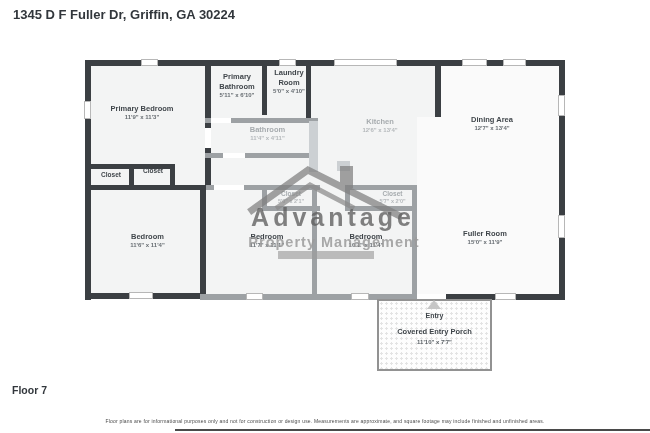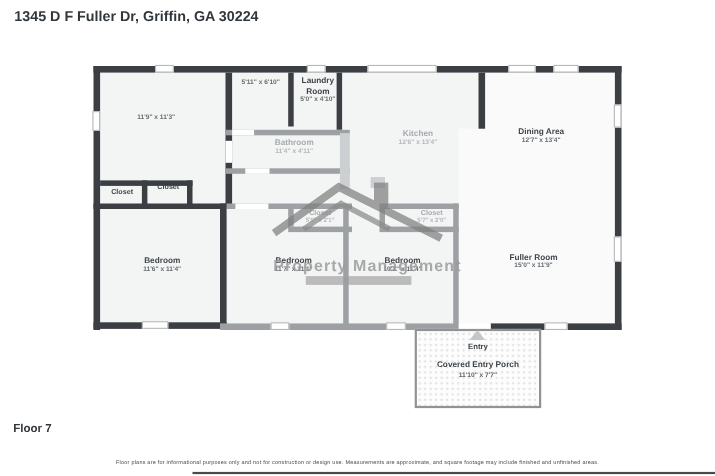--- a/index.html
+++ b/index.html
@@ -104,23 +104,25 @@
   <div class="win" style="left:503px;top:59px;width:23px;height:7px;"></div>
   <div class="win" style="left:84px;top:101px;width:7px;height:18px;"></div>
   <div class="win" style="left:558px;top:95px;width:7px;height:21px;"></div>
   <div class="win" style="left:558px;top:215px;width:7px;height:23px;"></div>
   <div class="win" style="left:129px;top:292px;width:24px;height:7px;"></div>
   <div class="win" style="left:246px;top:293px;width:17px;height:7px;"></div>
   <div class="win" style="left:351px;top:293px;width:18px;height:7px;"></div>
   <div class="win" style="left:495px;top:293px;width:21px;height:7px;"></div>
 
   <div class="lbl" style="left:82px;top:104px;width:120px;">
+    <span class="nm">Primary Bedroom</span>
     <span class="dm">11'9" x 11'3"</span>
   </div>
   <div class="lbl" style="left:207px;top:72px;width:60px;">
+    <span class="nm">Primary Bathroom</span>
     <span class="dm">5'11" x 6'10"</span>
   </div>
   <div class="lbl" style="left:265px;top:68px;width:48px;">
     <span class="nm">Laundry Room</span>
     <span class="dm">5'0" x 4'10"</span>
   </div>
   <div class="lbl gray" style="left:215px;top:125px;width:105px;">
     <span class="nm">Bathroom</span>
     <span class="dm">11'4" x 4'11"</span>
   </div>
@@ -171,20 +173,21 @@
   </div>
 
   <div class="wm">
     <svg width="650" height="433">
       <g stroke="#7f7f7f" stroke-width="7" fill="none" opacity="0.72" stroke-linecap="square">
         <rect x="340" y="166" width="13" height="22" fill="#7f7f7f" stroke="none"></rect>
         <polyline points="252,210 308,170 398,215"></polyline>
         <polyline points="278,207 310,185 352,207" stroke-width="5" stroke="#8a8a8a"></polyline>
       </g>
     </svg>
+    <div class="wm-brand">Advantage</div>
     <div class="wm-tag">Property Management</div>
     <div class="wm-bar"></div>
   </div>
 </div>
 
 <div class="floorlbl">Floor 7</div>
 <div class="disclaimer">Floor plans are for informational purposes only and not for construction or design use. Measurements are approximate, and square footage may include finished and unfinished areas.</div>
 <div class="edgeline"></div>
 
 </body></html>

